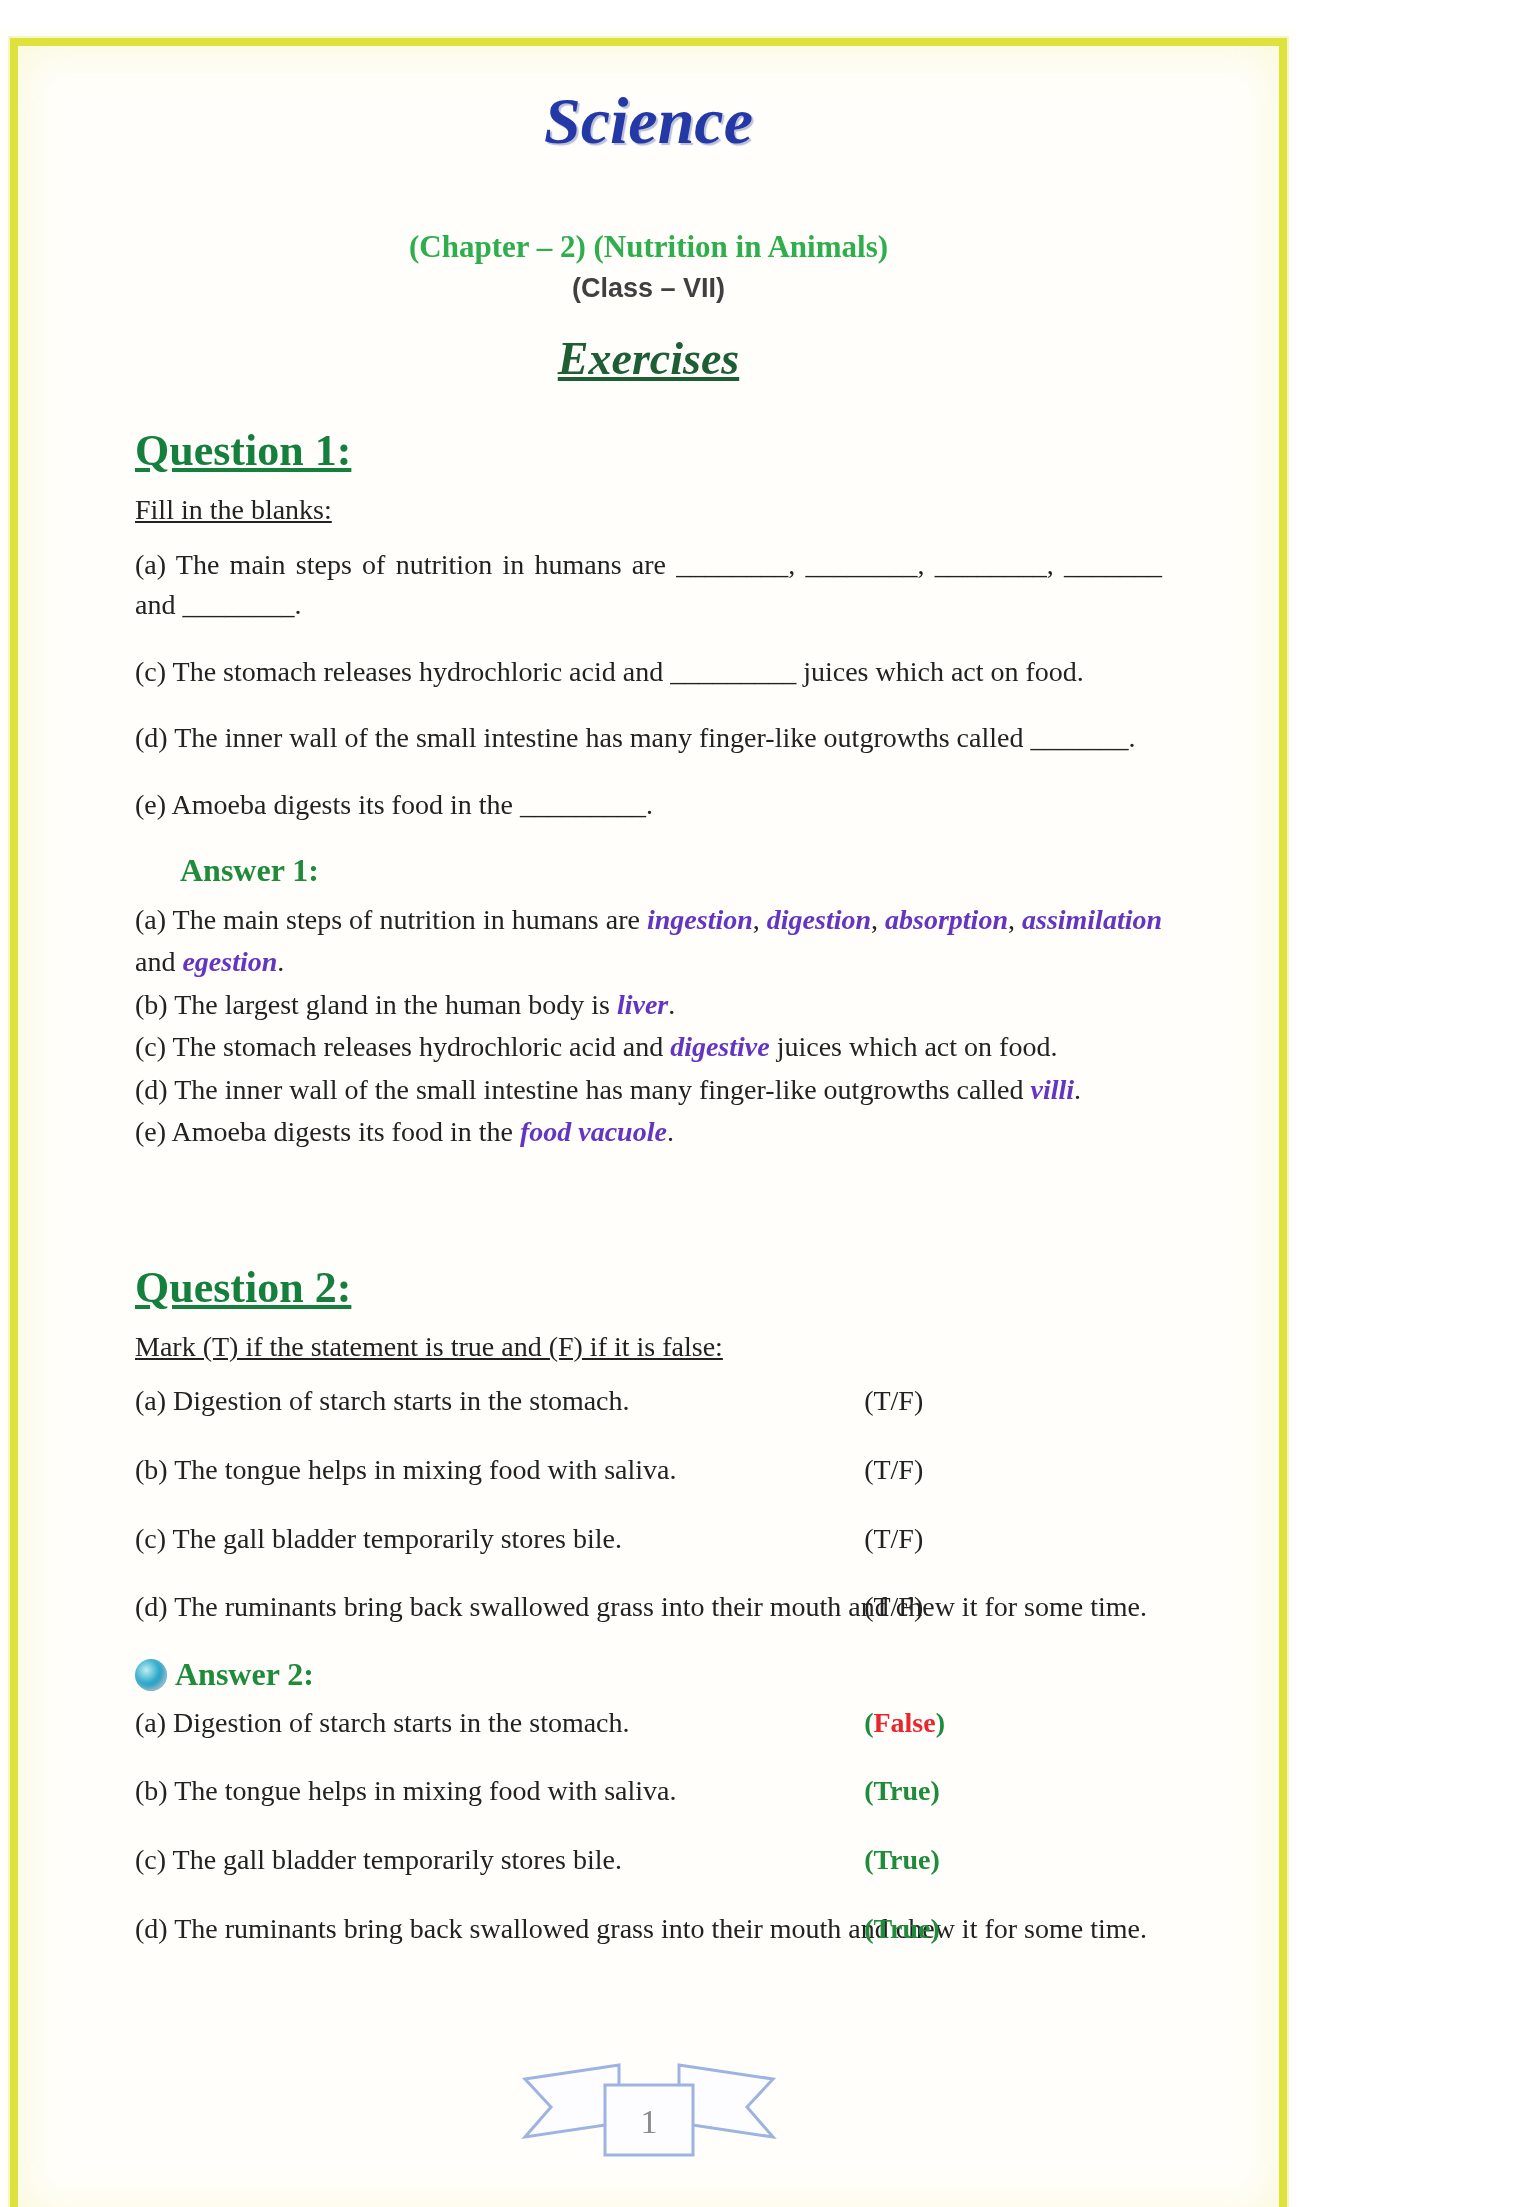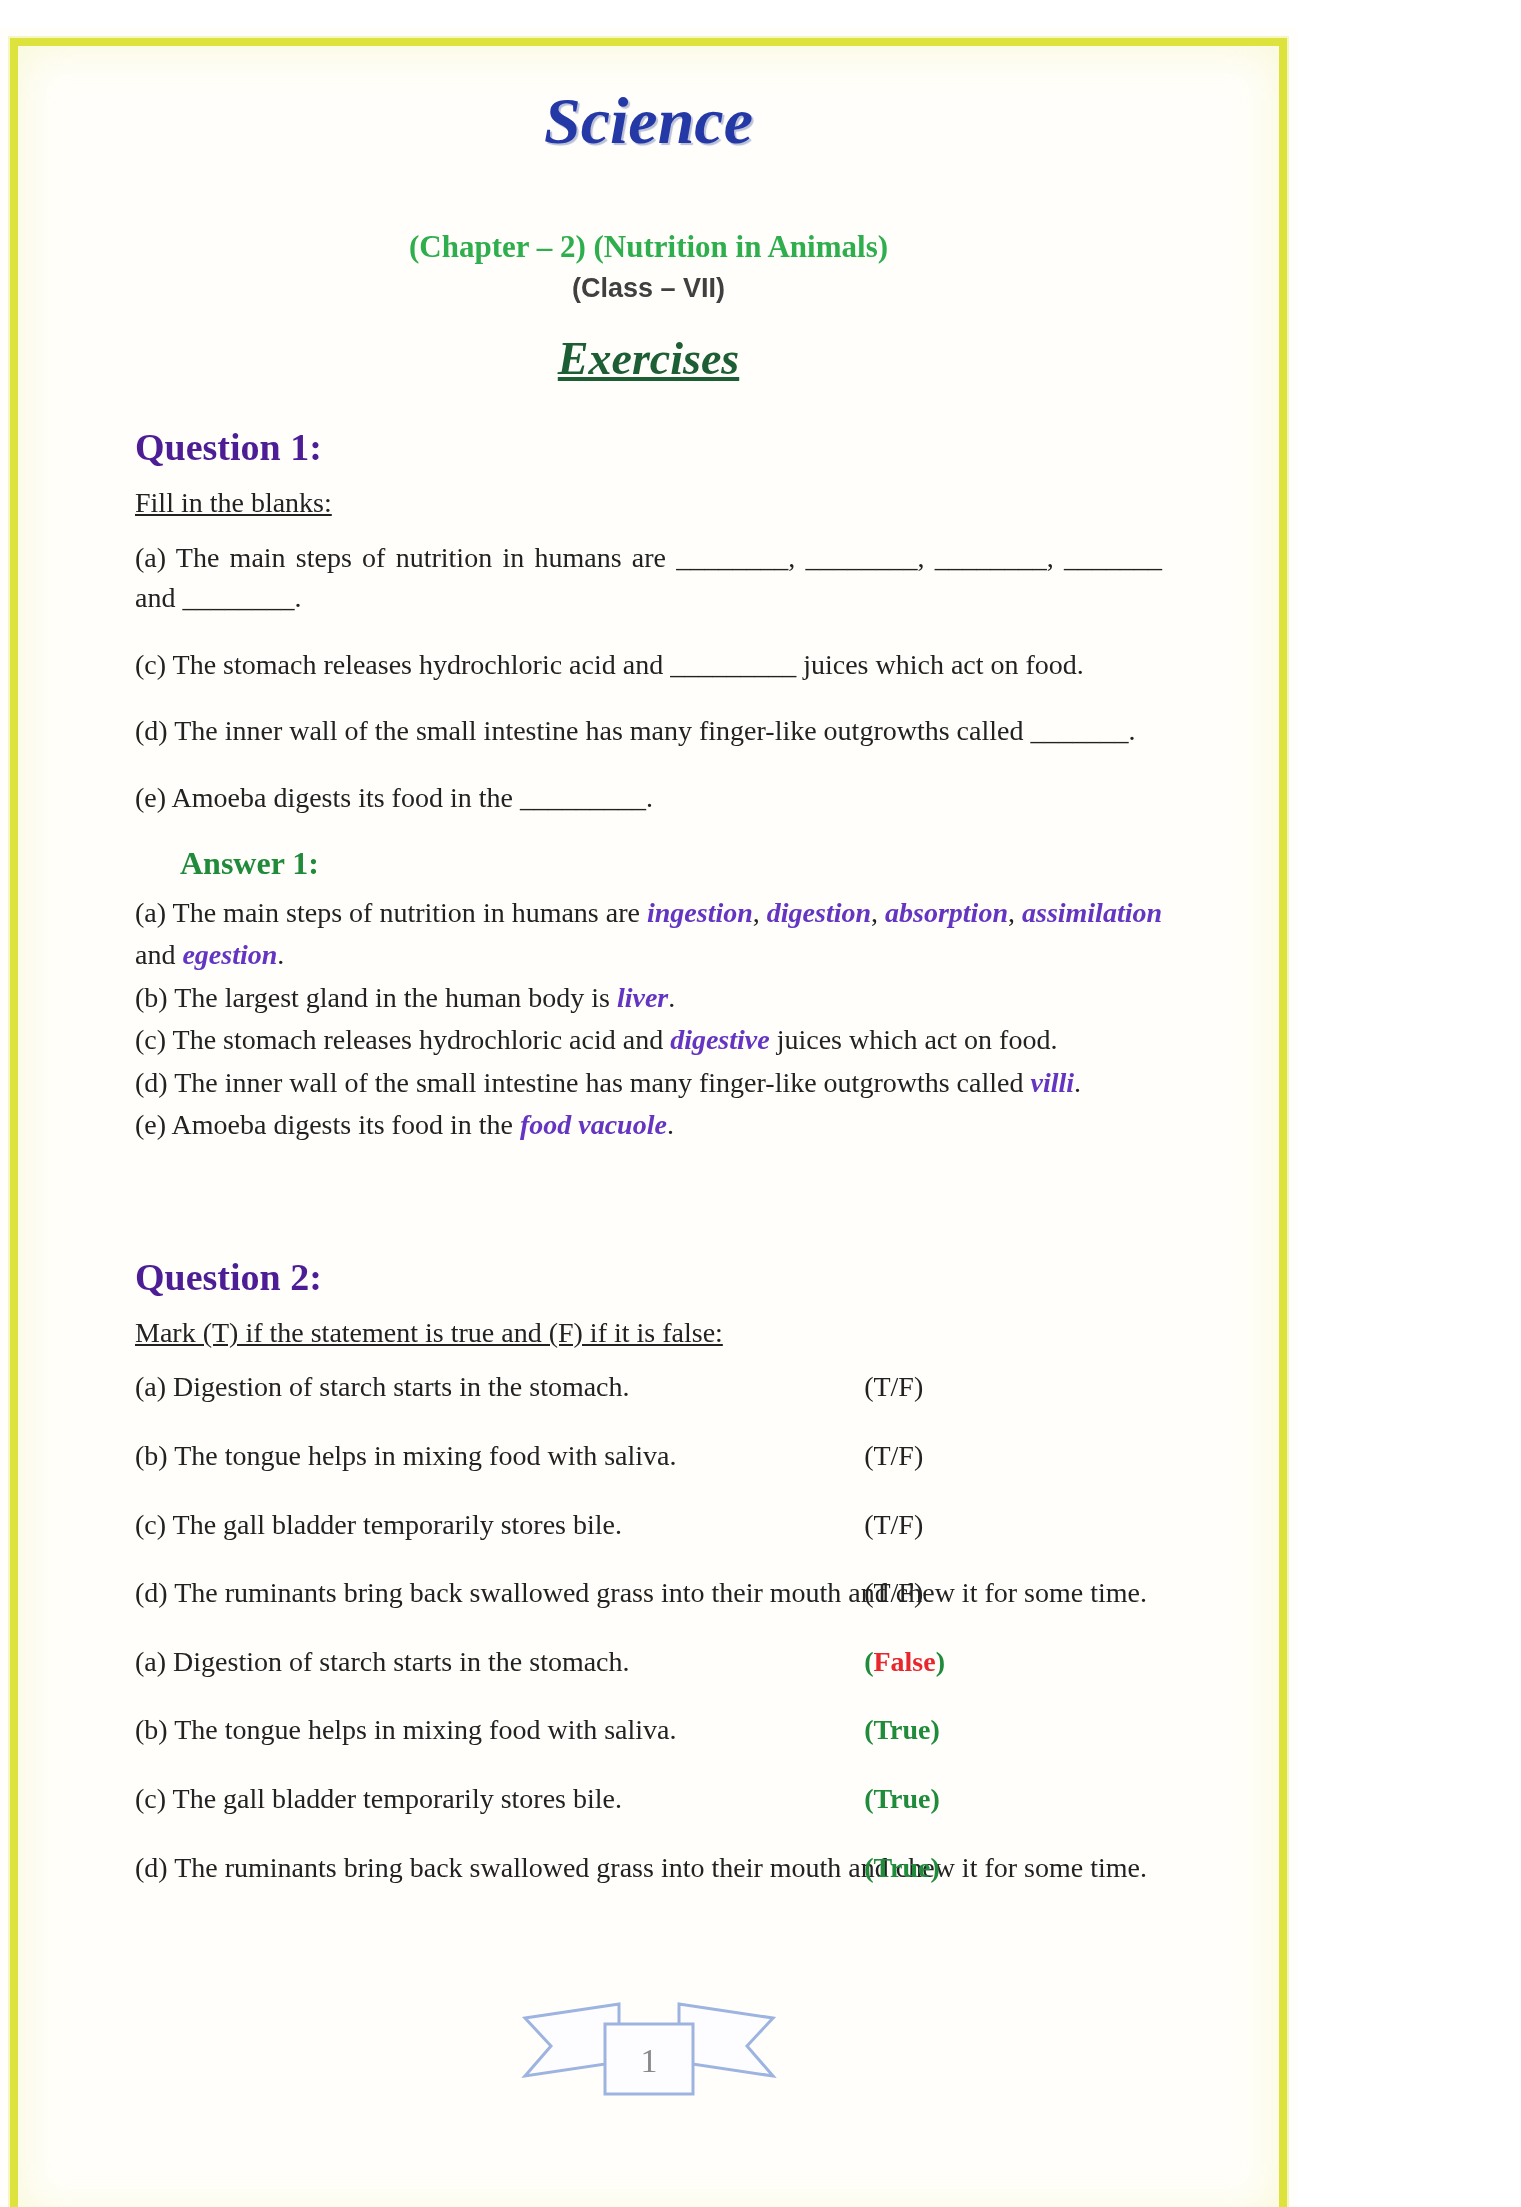--- a/index.html
+++ b/index.html
@@ -54,24 +54,25 @@
     text-align:center;
     font-size:46px;
     font-weight:bold;
     font-style:italic;
     color:#1e5e35;
     margin:0 0 40px 0;
     text-decoration:underline;
   }
   
   .q-heading{
-    font-size:38px;
-    font-weight:bold;
-    color:#4c1d95;
+    font-size:44px;
+    font-weight:bold;
+    color:#15803d;
     margin:0 0 14px 0;
+    text-decoration:underline;
   }
   .a-heading{
     font-size:32px;
     font-weight:bold;
     color:#1f8b3b;
     margin:0 0 10px 45px;
   }
   .a-heading.with-icon{margin-left:0;}
   
   .body-line{
@@ -186,20 +187,23 @@
         <span>(c) The gall bladder temporarily stores bile.</span>
         <span class="tf-marker">(T/F)</span>
       </div>
       <div class="tf-row">
         <span>(d) The ruminants bring back swallowed grass into their mouth and chew it for some time.</span>
         <span class="tf-marker">(T/F)</span>
       </div>
     </div>
 
     <div>
+      <div class="a-heading with-icon">
+        <span class="logo-icon"></span><span>Answer 2:</span>
+      </div>
 
       <div class="tf-row">
         <span>(a) Digestion of starch starts in the stomach.</span>
         <span class="tf-marker"><span class="paren">(</span><span class="false">False</span><span class="paren">)</span></span>
       </div>
       <div class="tf-row">
         <span>(b) The tongue helps in mixing food with saliva.</span>
         <span class="tf-marker"><span class="paren">(</span><span class="true">True</span><span class="paren">)</span></span>
       </div>
       <div class="tf-row">

